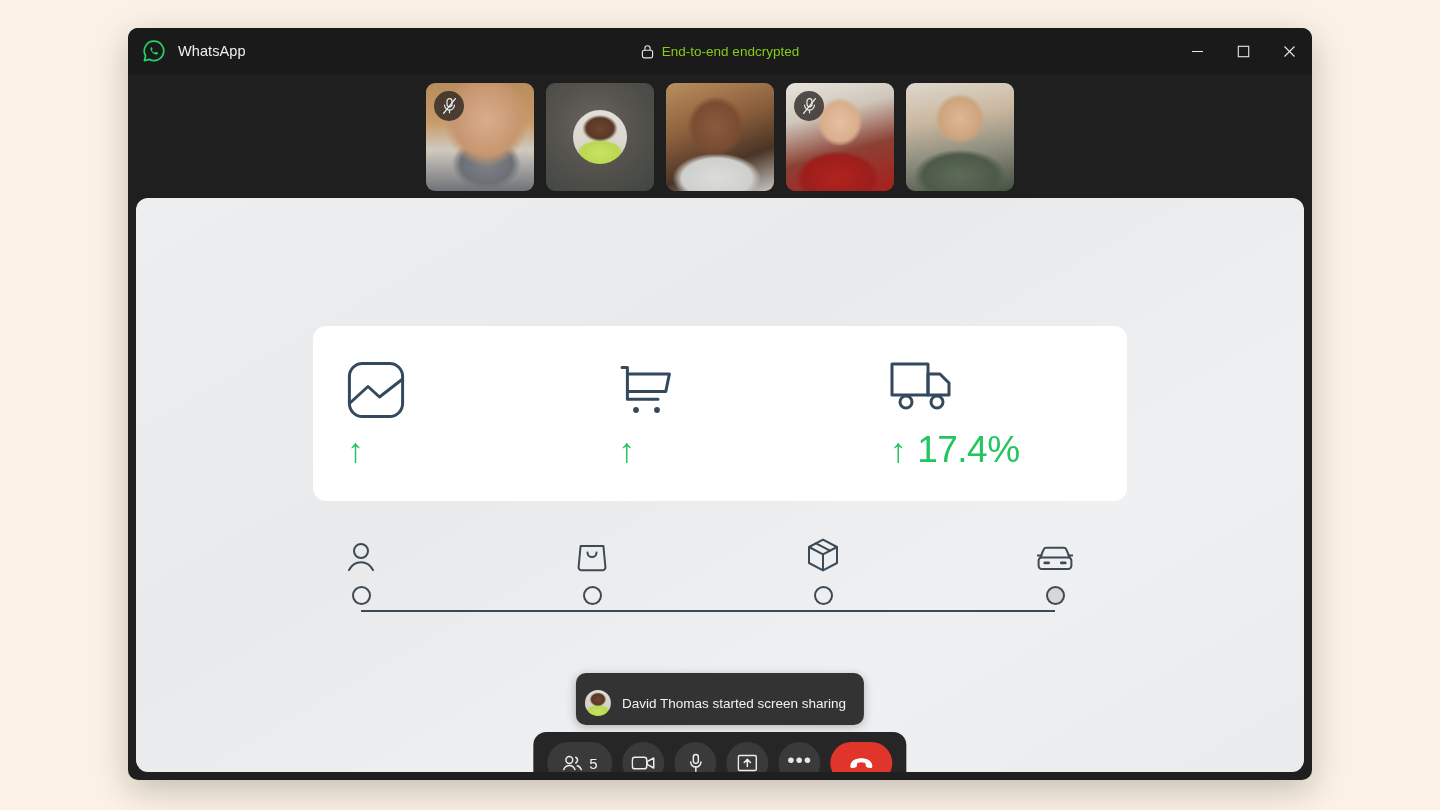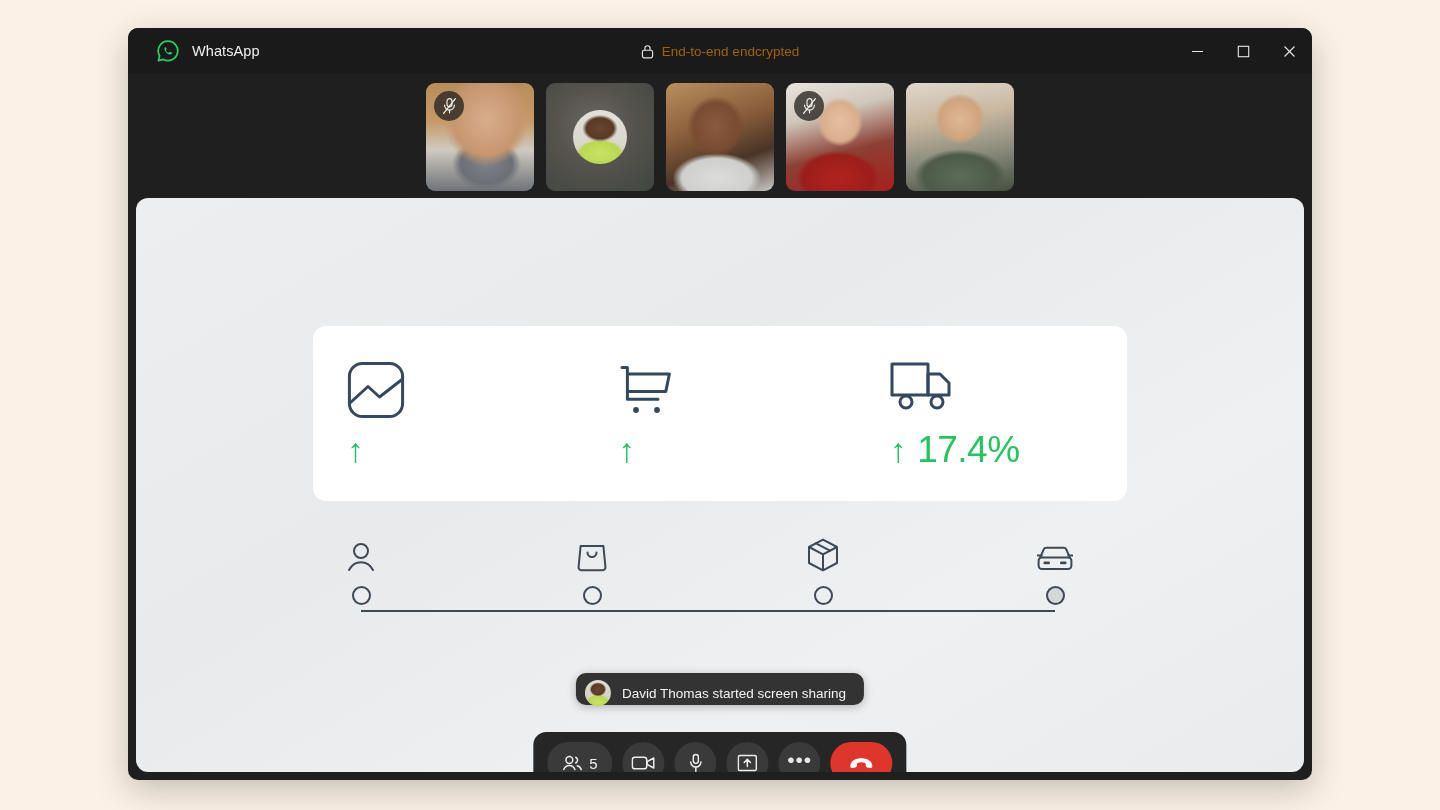--- a/index.html
+++ b/index.html
@@ -21,42 +21,41 @@
     overflow: hidden;
   }
 
   
   #titlebar {
     position: relative;
     height: 46px;
     background: #1a1a1a;
     display: flex;
     align-items: center;
-    padding-left: 14px;
   }
   #titlebar-left {
     display: flex; align-items: center;
     gap: 12px;
     padding-left: 14px;
   }
   .wa-logo { width: 24px; height: 24px; display:block; }
   #app-title {
     color: #f0f0f0;
     font-size: 14.5px;
     letter-spacing: .1px;
   }
   #titlebar-center {
     position: absolute;
     left: 0; right: 0; top: 0; bottom: 0;
     display: flex; align-items: center; justify-content: center;
     gap: 8px;
     pointer-events: none;
   }
   #encryption-label {
-    color: #a16207;
+    color: #84cc16;
     font-size: 13.5px;
   }
   .lock-icon { width: 13px; height: 15px; display: block; }
   #window-controls {
     position: absolute;
     right: 0; top: 0;
     height: 46px;
     display: flex; align-items: center;
   }
   .win-btn {
@@ -185,21 +184,21 @@
     z-index: 2;
   }
   .step-dot.filled { background: #d5d7d8; }
 
   
   #share-toast {
     position: absolute;
     left: 50%;
     transform: translateX(-50%);
     top: 475px;
-    height: 32px;
+    height: 52px;
     background: #333333;
     border-radius: 10px;
     display: flex;
     align-items: center;
     gap: 11px;
     padding: 8px 18px 0 9px;
     box-shadow: 0 2px 10px rgba(0,0,0,0.25);
   }
   #toast-avatar {
     width: 26px; height: 26px;

